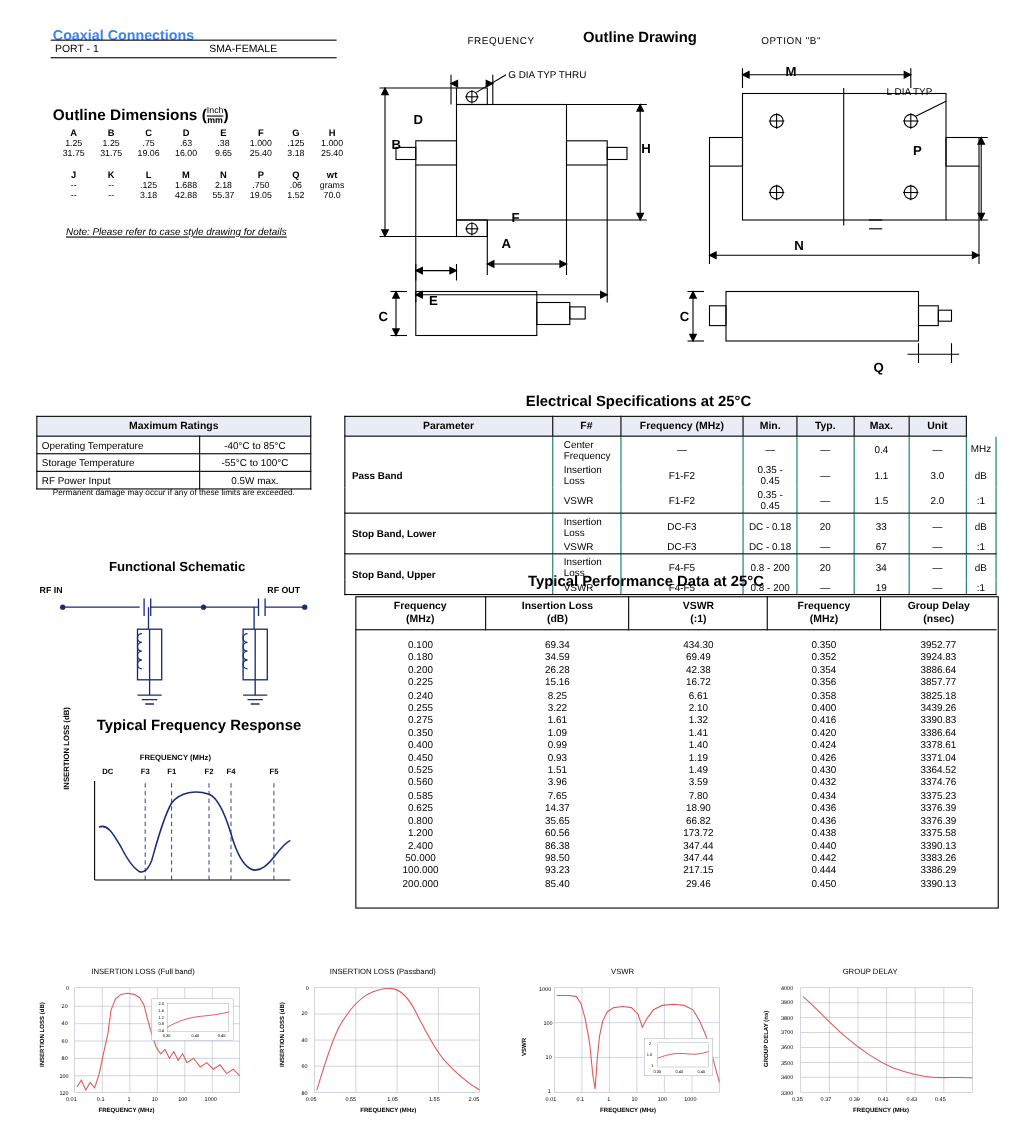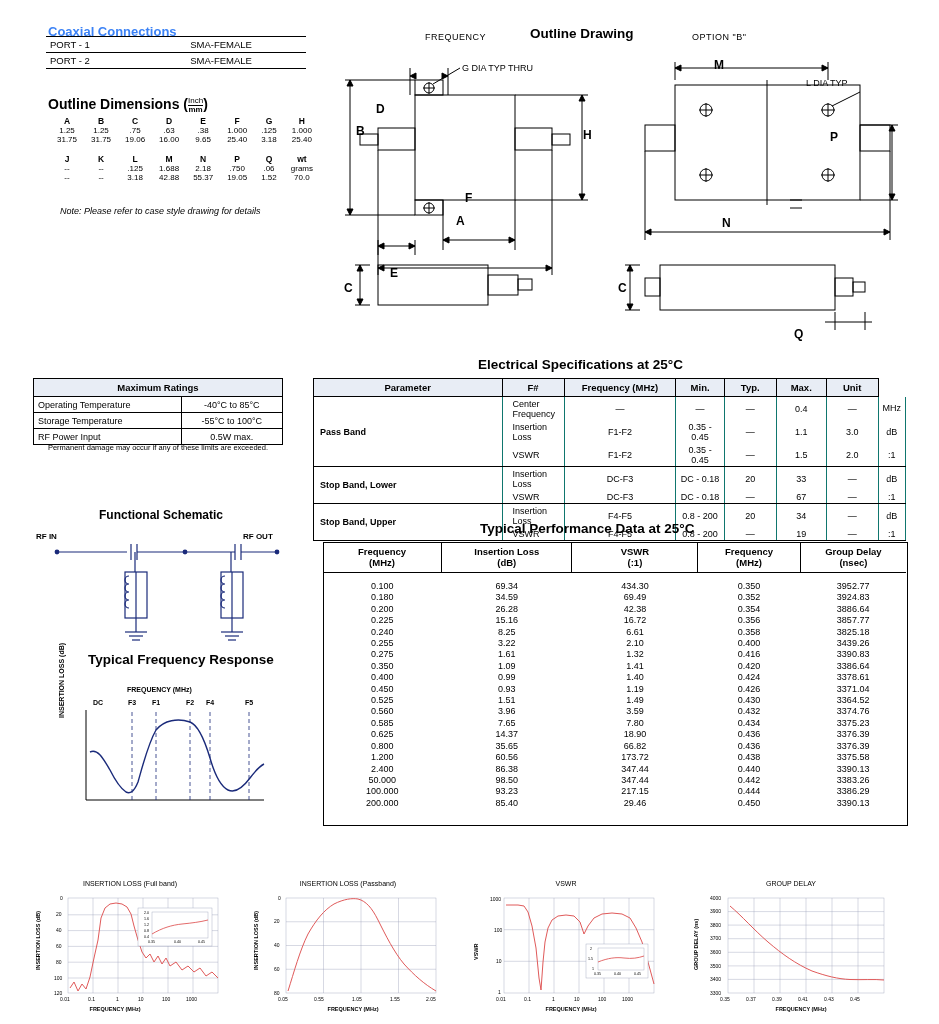--- a/index.html
+++ b/index.html
@@ -15,21 +15,21 @@
   #coax-table td{border-bottom:1px solid #000;padding:2px 4px;}
   #coax-table tr:first-child td{border-top:1px solid #000;}
   #coax-table td.val{text-align:left;padding-left:80px;}
   
   #od-title{left:48px;top:96px;font-size:14px;font-weight:bold;}
   #od-title .frac{display:inline-block;font-size:8px;line-height:8px;text-align:center;vertical-align:middle;}
   #od-title .frac b{display:block;border-bottom:1px solid #000;font-weight:normal;}
   #od-table{left:50px;top:116px;font-size:8px;border-collapse:collapse;}
   #od-table td{padding:0 7px;text-align:center;white-space:nowrap;}
   #od-table tr.hdr td{font-weight:bold;font-size:8.5px;}
-  #od-note{left:60px;top:206px;font-size:9px;font-style:italic;}
+  #od-note{left:60px;top:206px;font-size:9px;font-style:italic;text-decoration:underline;}
   
   #draw-title{left:530px;top:26px;font-size:13.5px;font-weight:bold;}
   #lbl-standard{left:425px;top:32px;font-size:9px;letter-spacing:.5px;}
   #lbl-optionb{left:692px;top:32px;font-size:9px;letter-spacing:.5px;}
   
   #mr-table{left:33px;top:378px;width:250px;border-collapse:collapse;font-size:9px;}
   #mr-table th{background:#e8edf5;border:1px solid #000;padding:3px;font-size:9.5px;}
   #mr-table td{border:1px solid #000;padding:2.5px 4px;}
   #mr-table td.r{text-align:center;}
   #mr-note{left:33px;top:443px;width:250px;text-align:center;font-size:7.5px;}
@@ -56,24 +56,20 @@
 </head>
 <body>
 
 <div class="abs" id="coax-title">Coaxial Connections</div>
 <table class="abs" id="coax-table">
   <tbody>
       <tr>
     <td>PORT - 1</td>
     <td class="val">SMA-FEMALE</td>
   </tr>
-  <tr>
-    <td>PORT - 2</td>
-    <td class="val">SMA-FEMALE</td>
-  </tr>
 </tbody>
   </table>
 
 <div class="abs" id="od-title">
   <span>Outline Dimensions (</span><span class="frac"><b>Inch</b><span>mm</span></span><span>)</span>
 </div>
 <table class="abs" id="od-table">
   <tbody>
       <tr class="hdr">
     <td>A</td>

